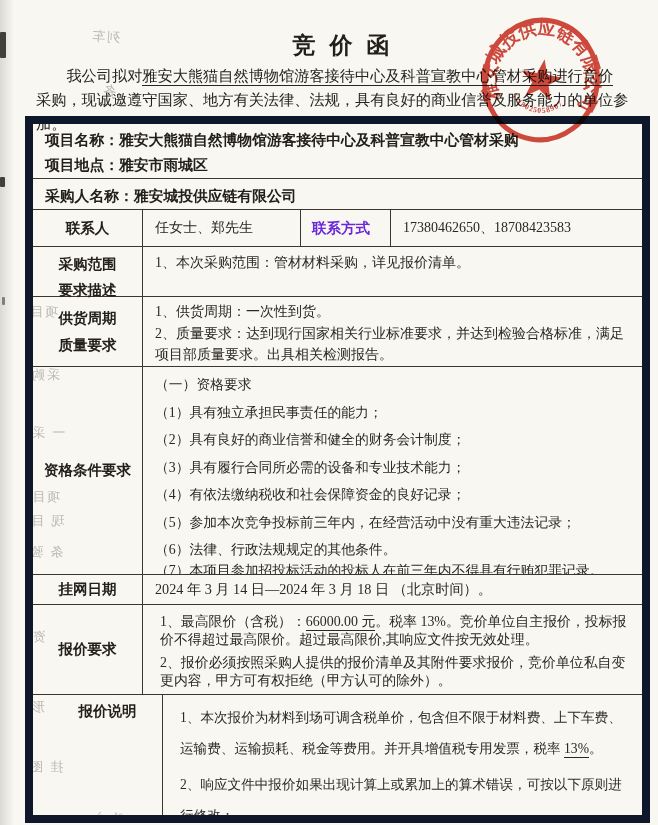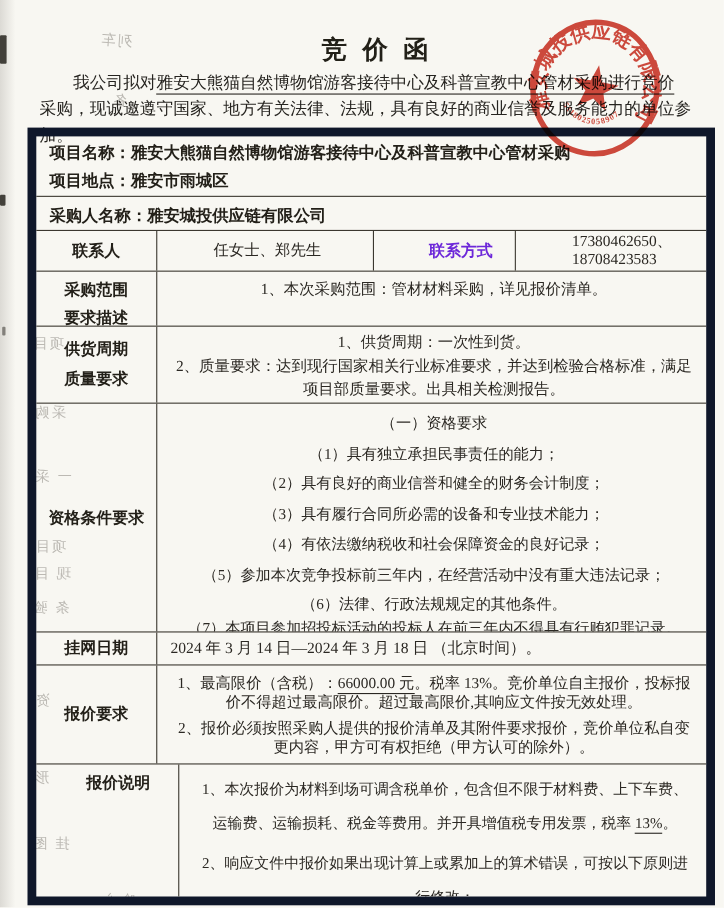--- a/index.html
+++ b/index.html
@@ -25,33 +25,33 @@
     letter-spacing:14px;text-indent:14px;color:#222018;padding-left:12px;}
 
   .intro{position:absolute;top:64px;left:36px;width:602px;margin:0;
     font-size:15.2px;line-height:24px;text-indent:2em;color:#262420;}
   .u{border-bottom:1.4px solid #2a2722;padding-bottom:1px;}
 
   .doc-table{position:absolute;left:25px;top:116px;width:609px;
     border:8px solid #0f172a;background:transparent;font-size:14px;}
   .row{display:flex;box-sizing:border-box;border-top:1.4px solid #3b372f;}
   .row:first-child{border-top:none;}
-  .r1{height:54px;} .r2{height:31px;} .r3{height:37px;gap:39px;} .r4{height:50px;}
+  .r1{height:54px;} .r2{height:31px;} .r3{height:37px;} .r4{height:50px;}
   .r5{height:70px;} .r6{height:208px;} .r7{height:30px;} .r8{height:90px;}
   .r9{height:121px;padding-left:20px;}
   .cell{box-sizing:border-box;}
   .full{flex:1;padding:4px 10px 0 12px;}
   .bold{font-weight:bold;}
   .label-cell{width:110px;flex:0 0 110px;border-right:1.4px solid #3b372f;
     display:flex;flex-direction:column;align-items:center;justify-content:center;
     font-weight:bold;font-size:14.5px;text-align:center;box-sizing:border-box;
     color:#232019;}
   .label-cell.top{justify-content:flex-start;padding-top:7px;}
   .label-cell.spread span{display:block;line-height:26px;}
-  .content{flex:1;padding:4px 8px 0 12px;box-sizing:border-box;overflow:hidden;text-align:center;}
+  .content{flex:1;padding:4px 8px 0 12px;box-sizing:border-box;overflow:hidden;}
   .r1 .full{font-weight:bold;line-height:25px;font-size:14.8px;color:#232019;}
   .r2 .full{display:flex;align-items:center;font-size:14.8px;color:#232019;}
   .r3 .cell{display:flex;align-items:center;box-sizing:border-box;}
   .c2{width:158px;flex:0 0 158px;border-right:1.4px solid #3b372f;padding-left:12px;}
   .c3{width:90px;flex:0 0 90px;border-right:1.4px solid #3b372f;padding-left:11px;
     font-weight:bold;font-size:14.5px;color:#6d28d9;}
   .c4{flex:1;padding-left:12px;}
   .r4 .content{padding-top:7px;}
   .r5 .content{padding-top:4px;line-height:21.5px;}
   .r6 .content{padding-top:8px;font-size:13.8px;}

